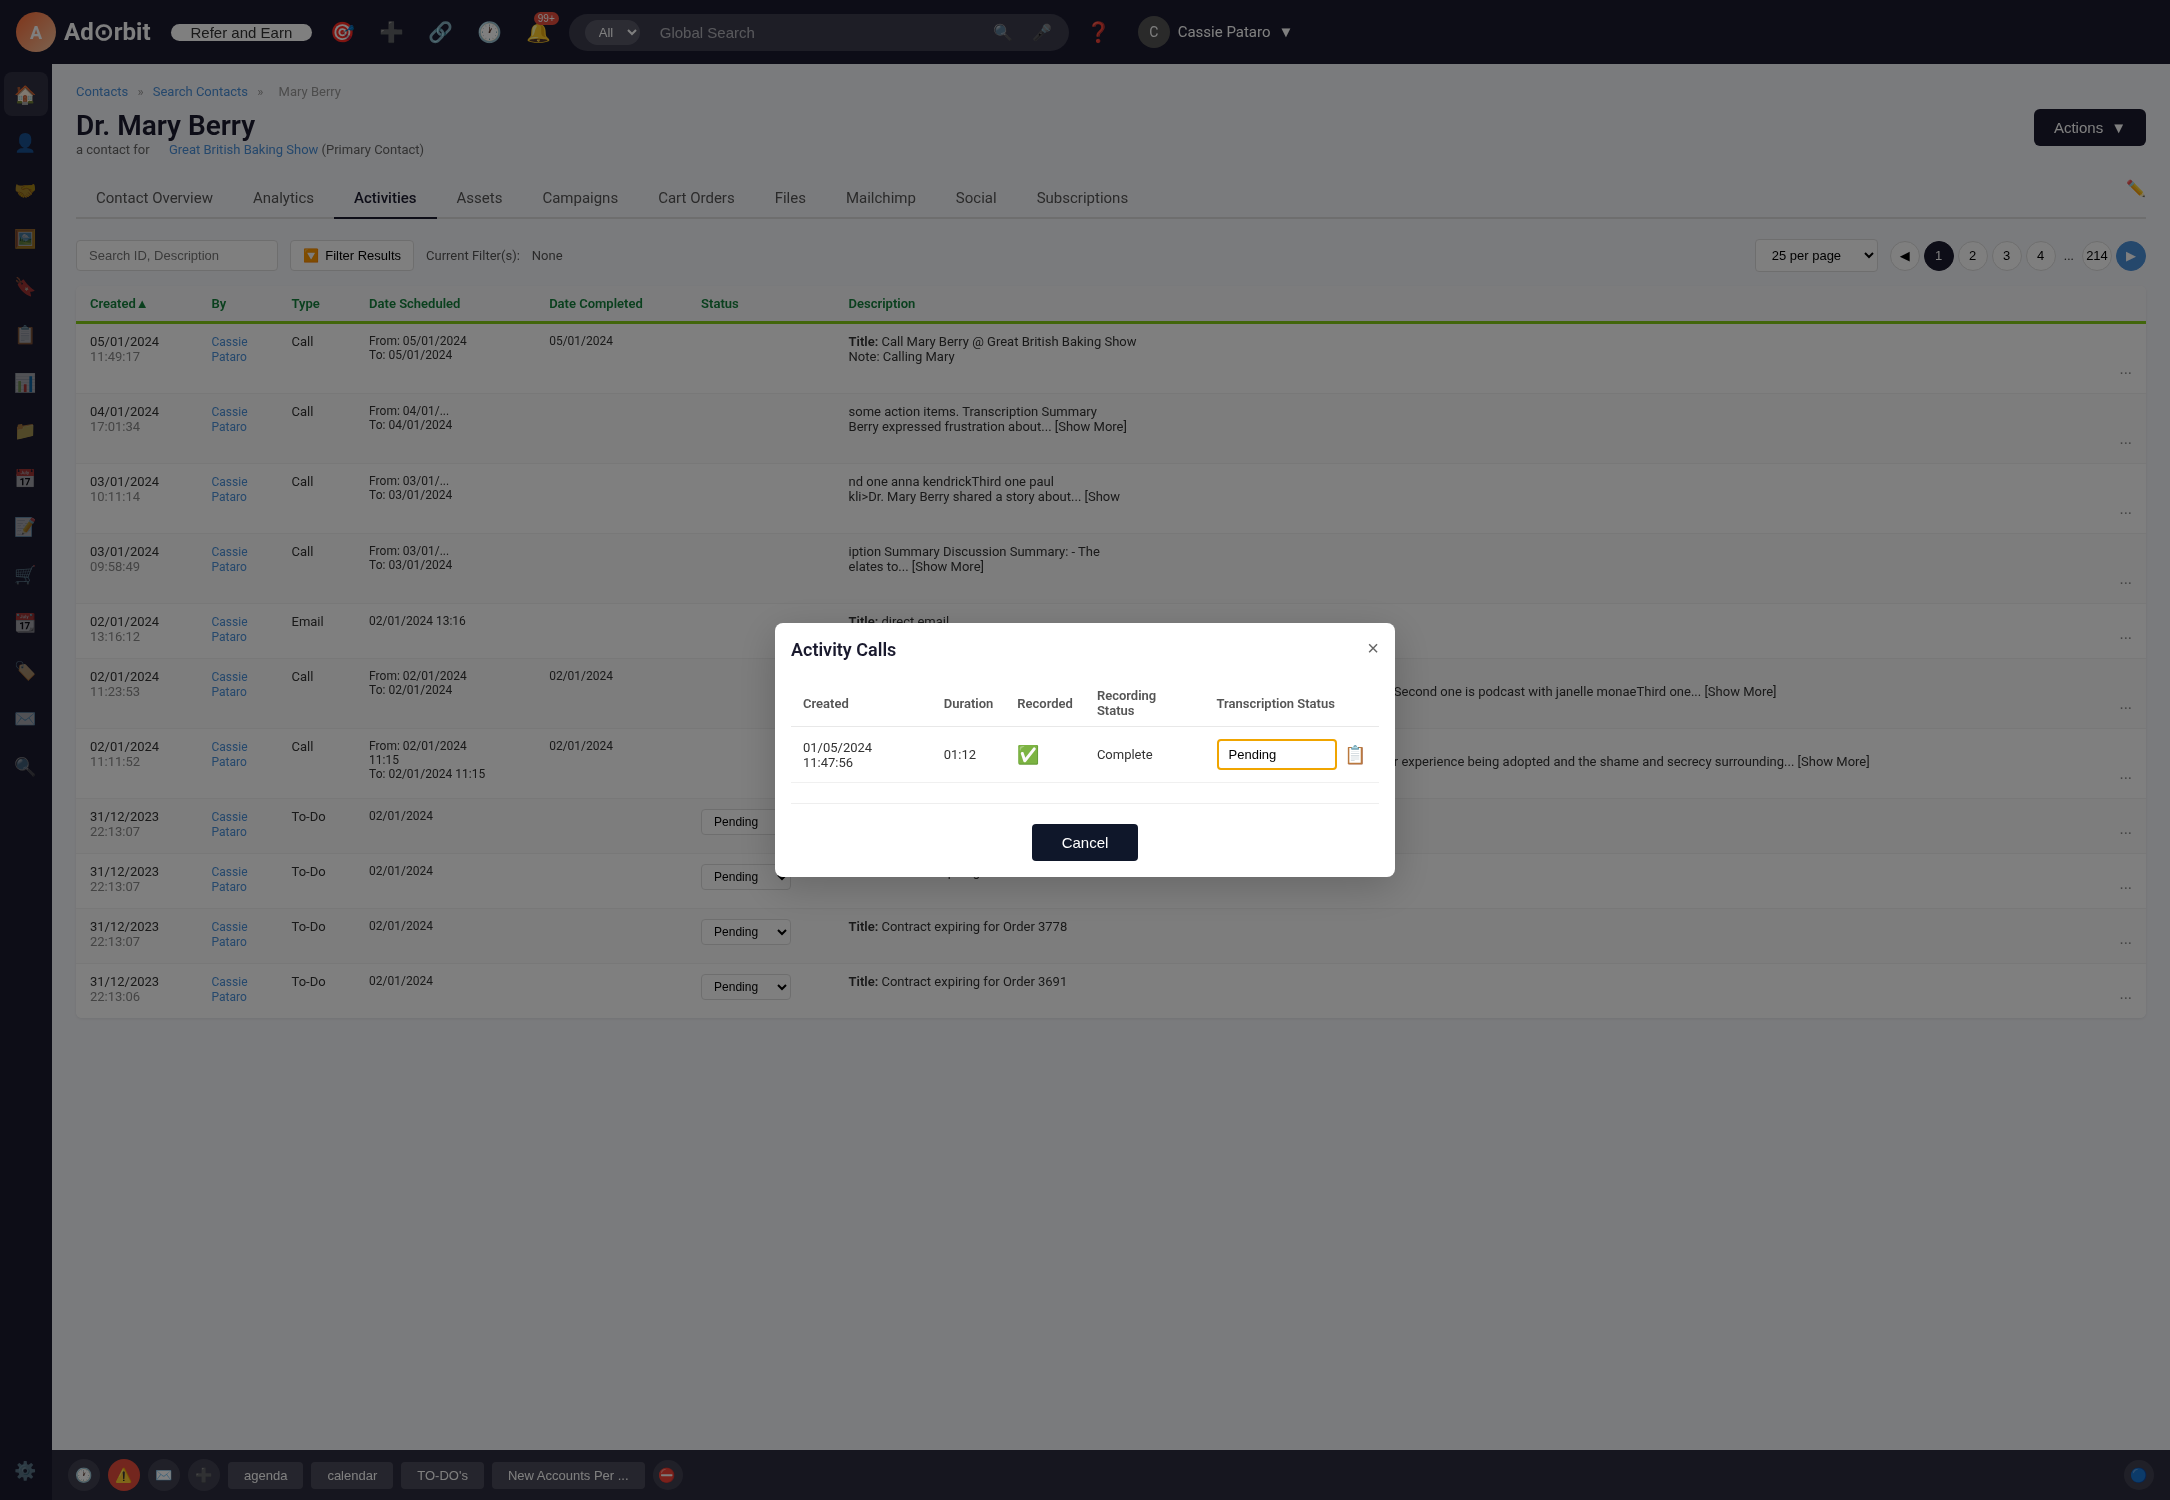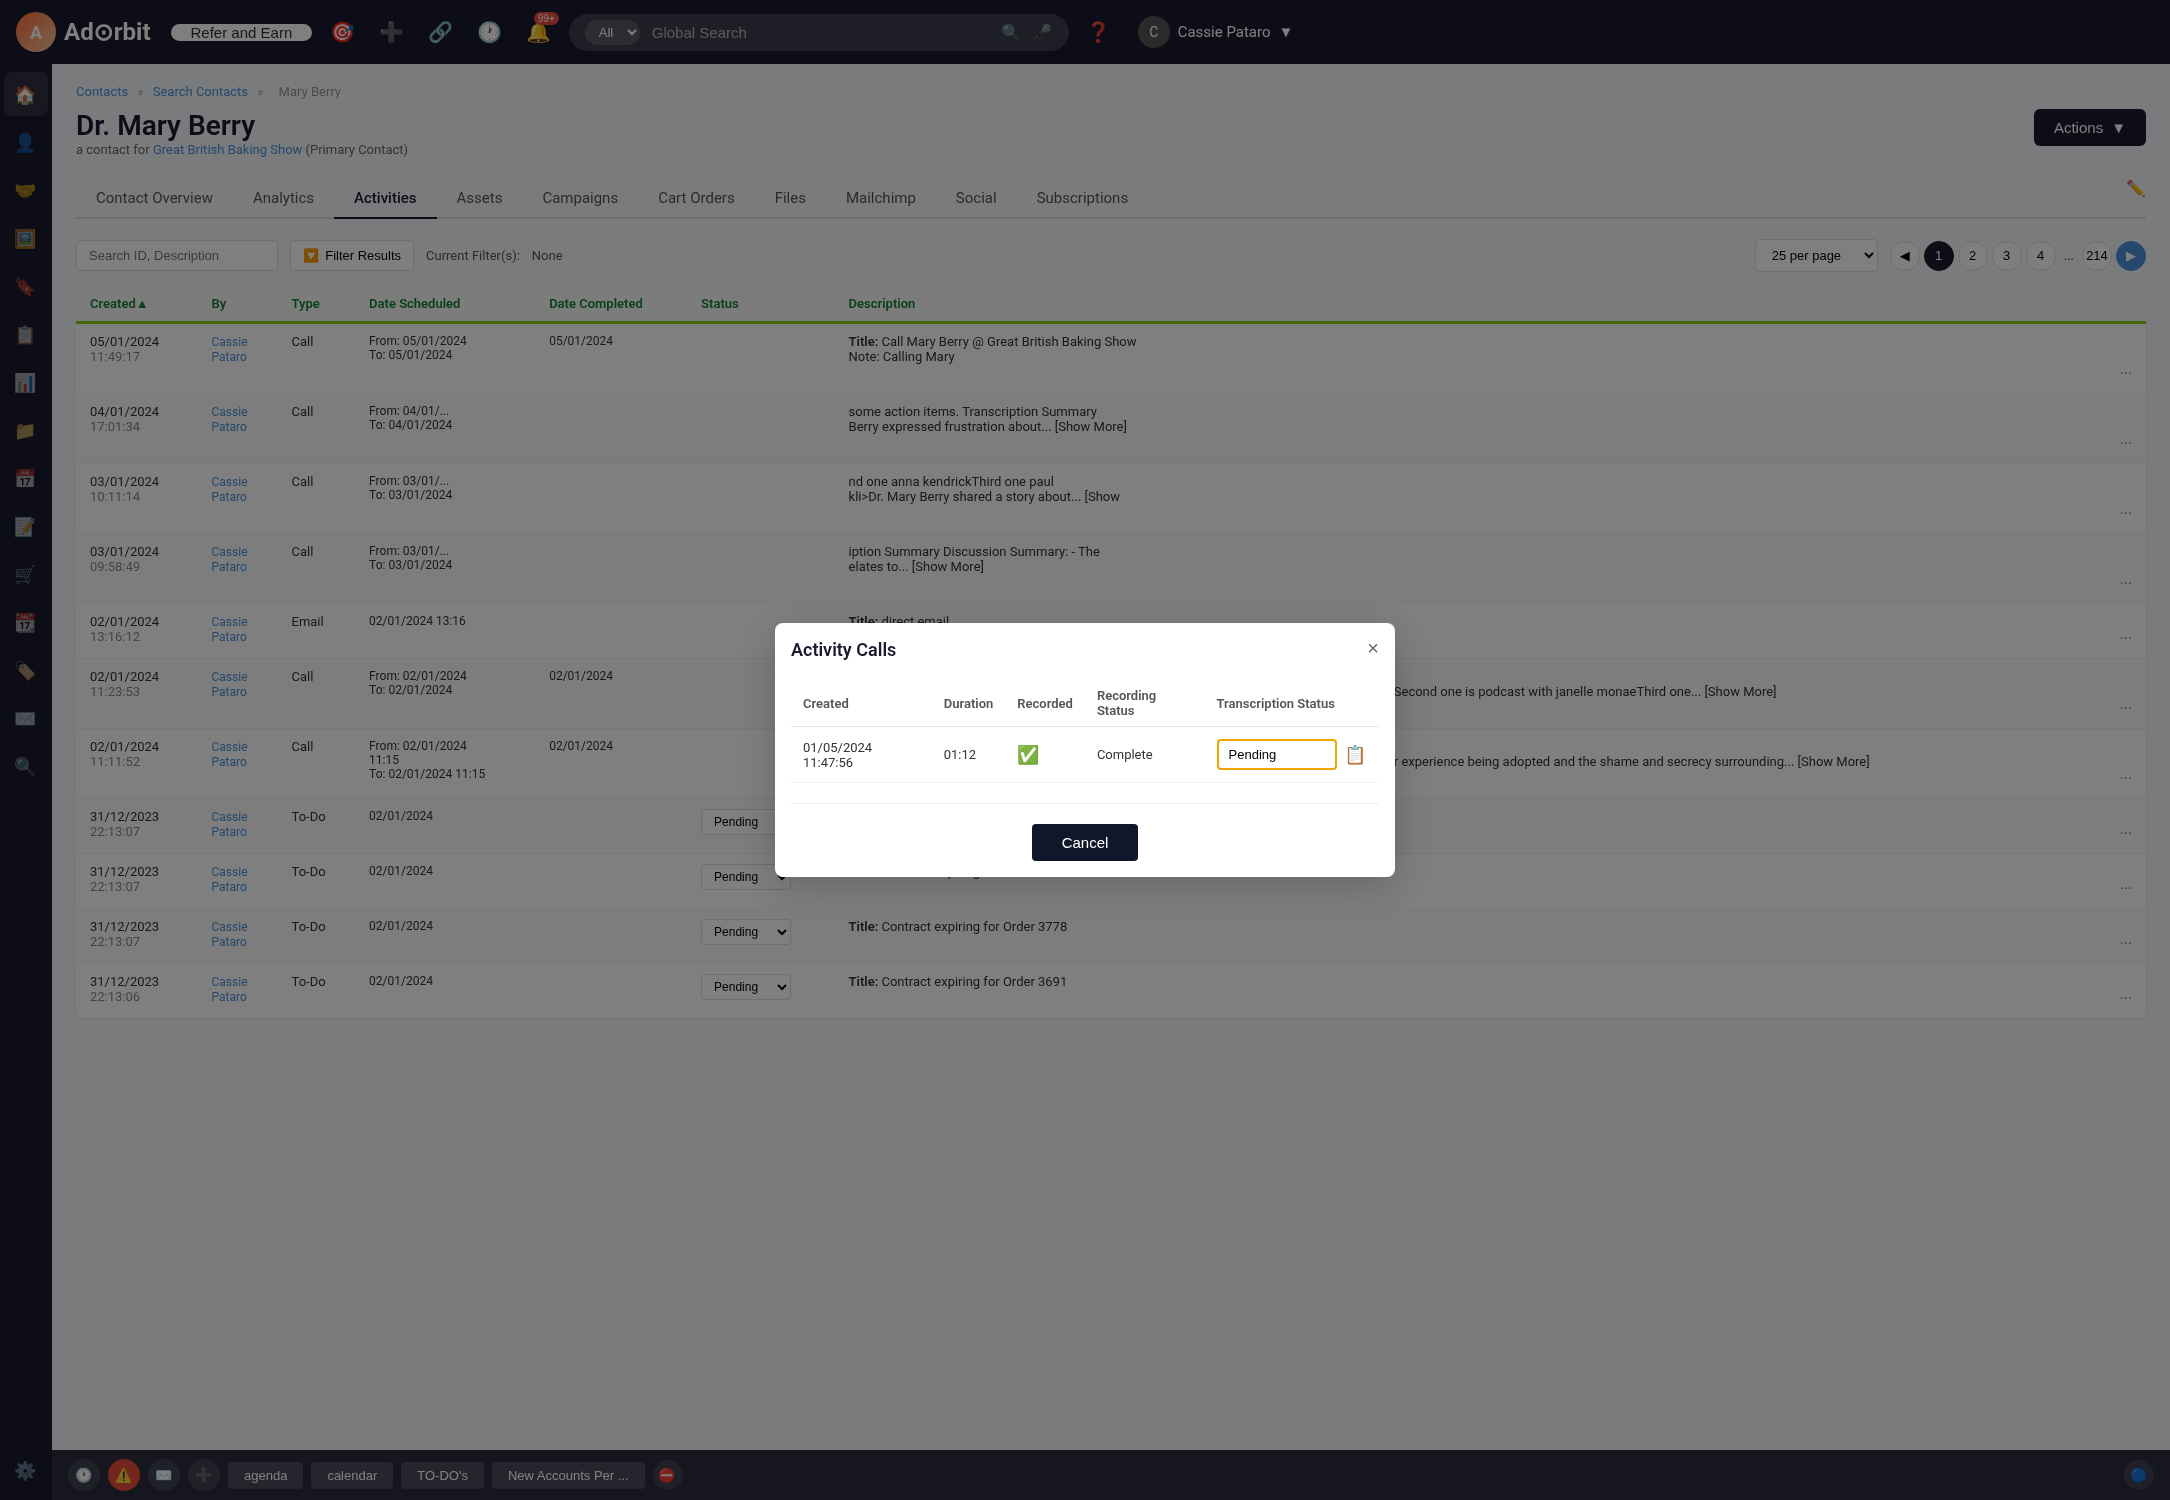--- a/index.html
+++ b/index.html
@@ -7,21 +7,21 @@
 
     
     .top-nav {
       display: flex; align-items: center; background: #1a1a2e; height: 64px; padding: 0 16px; gap: 12px; position: fixed; top: 0; left: 0; right: 0; z-index: 100;
     }
     .nav-logo { display: flex; align-items: center; gap: 8px; color: white; font-size: 24px; font-weight: bold; margin-right: 8px; }
     .logo-icon { width: 40px; height: 40px; border-radius: 50%; background: linear-gradient(135deg, #ff6b35, #f7c59f); display: flex; align-items: center; justify-content: center; font-size: 18px; }
     .refer-earn-btn { background: white; color: #333; border: none; border-radius: 20px; padding: 0 20px; font-size: 15px; font-weight: 500; cursor: pointer; white-space: nowrap; text-align: right; }
     .nav-icon-btn { background: none; border: none; color: white; font-size: 20px; cursor: pointer; padding: 6px; border-radius: 50%; position: relative; }
     .badge { position: absolute; top: -2px; right: -2px; background: #e74c3c; color: white; font-size: 10px; border-radius: 10px; padding: 1px 4px; min-width: 16px; text-align: center; }
-    .search-bar { display: flex; align-items: center; background: rgba(255,255,255,0.15); border-radius: 24px; padding: 6px 16px; gap: 12px; flex: 1; max-width: 500px; }
+    .search-bar { display: flex; align-items: center; background: rgba(255,255,255,0.15); border-radius: 24px; padding: 6px 16px; gap: 20px; flex: 1; max-width: 500px; }
     .search-bar input { background: none; border: none; color: white; font-size: 15px; outline: none; flex: 1; }
     .search-bar input::placeholder { color: rgba(255,255,255,0.6); }
     .search-dropdown { background: rgba(255,255,255,0.15); border-radius: 16px; padding: 4px 10px; color: white; border: none; font-size: 13px; cursor: pointer; }
     .nav-user { display: flex; align-items: center; gap: 8px; color: white; font-size: 15px; margin-left: 8px; cursor: pointer; }
     .user-avatar { width: 32px; height: 32px; border-radius: 50%; background: #555; display: flex; align-items: center; justify-content: center; font-size: 14px; color: white; }
 
     
     .left-sidebar {
       position: fixed; top: 64px; left: 0; bottom: 0; width: 52px; background: #1a1a2e; display: flex; flex-direction: column; align-items: center; padding: 8px 0; gap: 4px; z-index: 90;
     }
@@ -36,21 +36,21 @@
 
     
     .breadcrumb { font-size: 13px; color: #666; margin-bottom: 10px; }
     .breadcrumb a { color: #4a90d9; text-decoration: none; }
     .breadcrumb span { color: #999; margin: 0 6px; }
 
     
     .page-header { display: flex; align-items: flex-start; justify-content: space-between; margin-bottom: 6px; }
     .page-title { font-size: 28px; font-weight: 600; color: #1a1a2e; }
     .page-subtitle { font-size: 13px; color: #666; margin-bottom: 16px; }
-    .page-subtitle a { color: #4a90d9; text-decoration: none; }
+    .page-subtitle a { color: #4a90d9; text-decoration: none; margin-left: 16px; }
     .actions-btn { background: #1a1a2e; color: white; border: none; border-radius: 6px; padding: 10px 20px; font-size: 15px; cursor: pointer; display: flex; align-items: center; gap: 8px; }
 
     
     .tabs { display: flex; border-bottom: 2px solid #ddd; margin-bottom: 20px; gap: 0; }
     .tab { padding: 10px 20px; font-size: 15px; cursor: pointer; color: #555; border-bottom: 2px solid transparent; margin-bottom: -2px; white-space: nowrap; }
     .tab.active { color: #1a1a2e; border-bottom-color: #1a1a2e; font-weight: 500; }
     .tab-edit-icon { margin-left: auto; color: #666; font-size: 16px; cursor: pointer; }
 
     
     .section-header { display: flex; align-items: center; justify-content: space-between; margin-bottom: 14px; }

